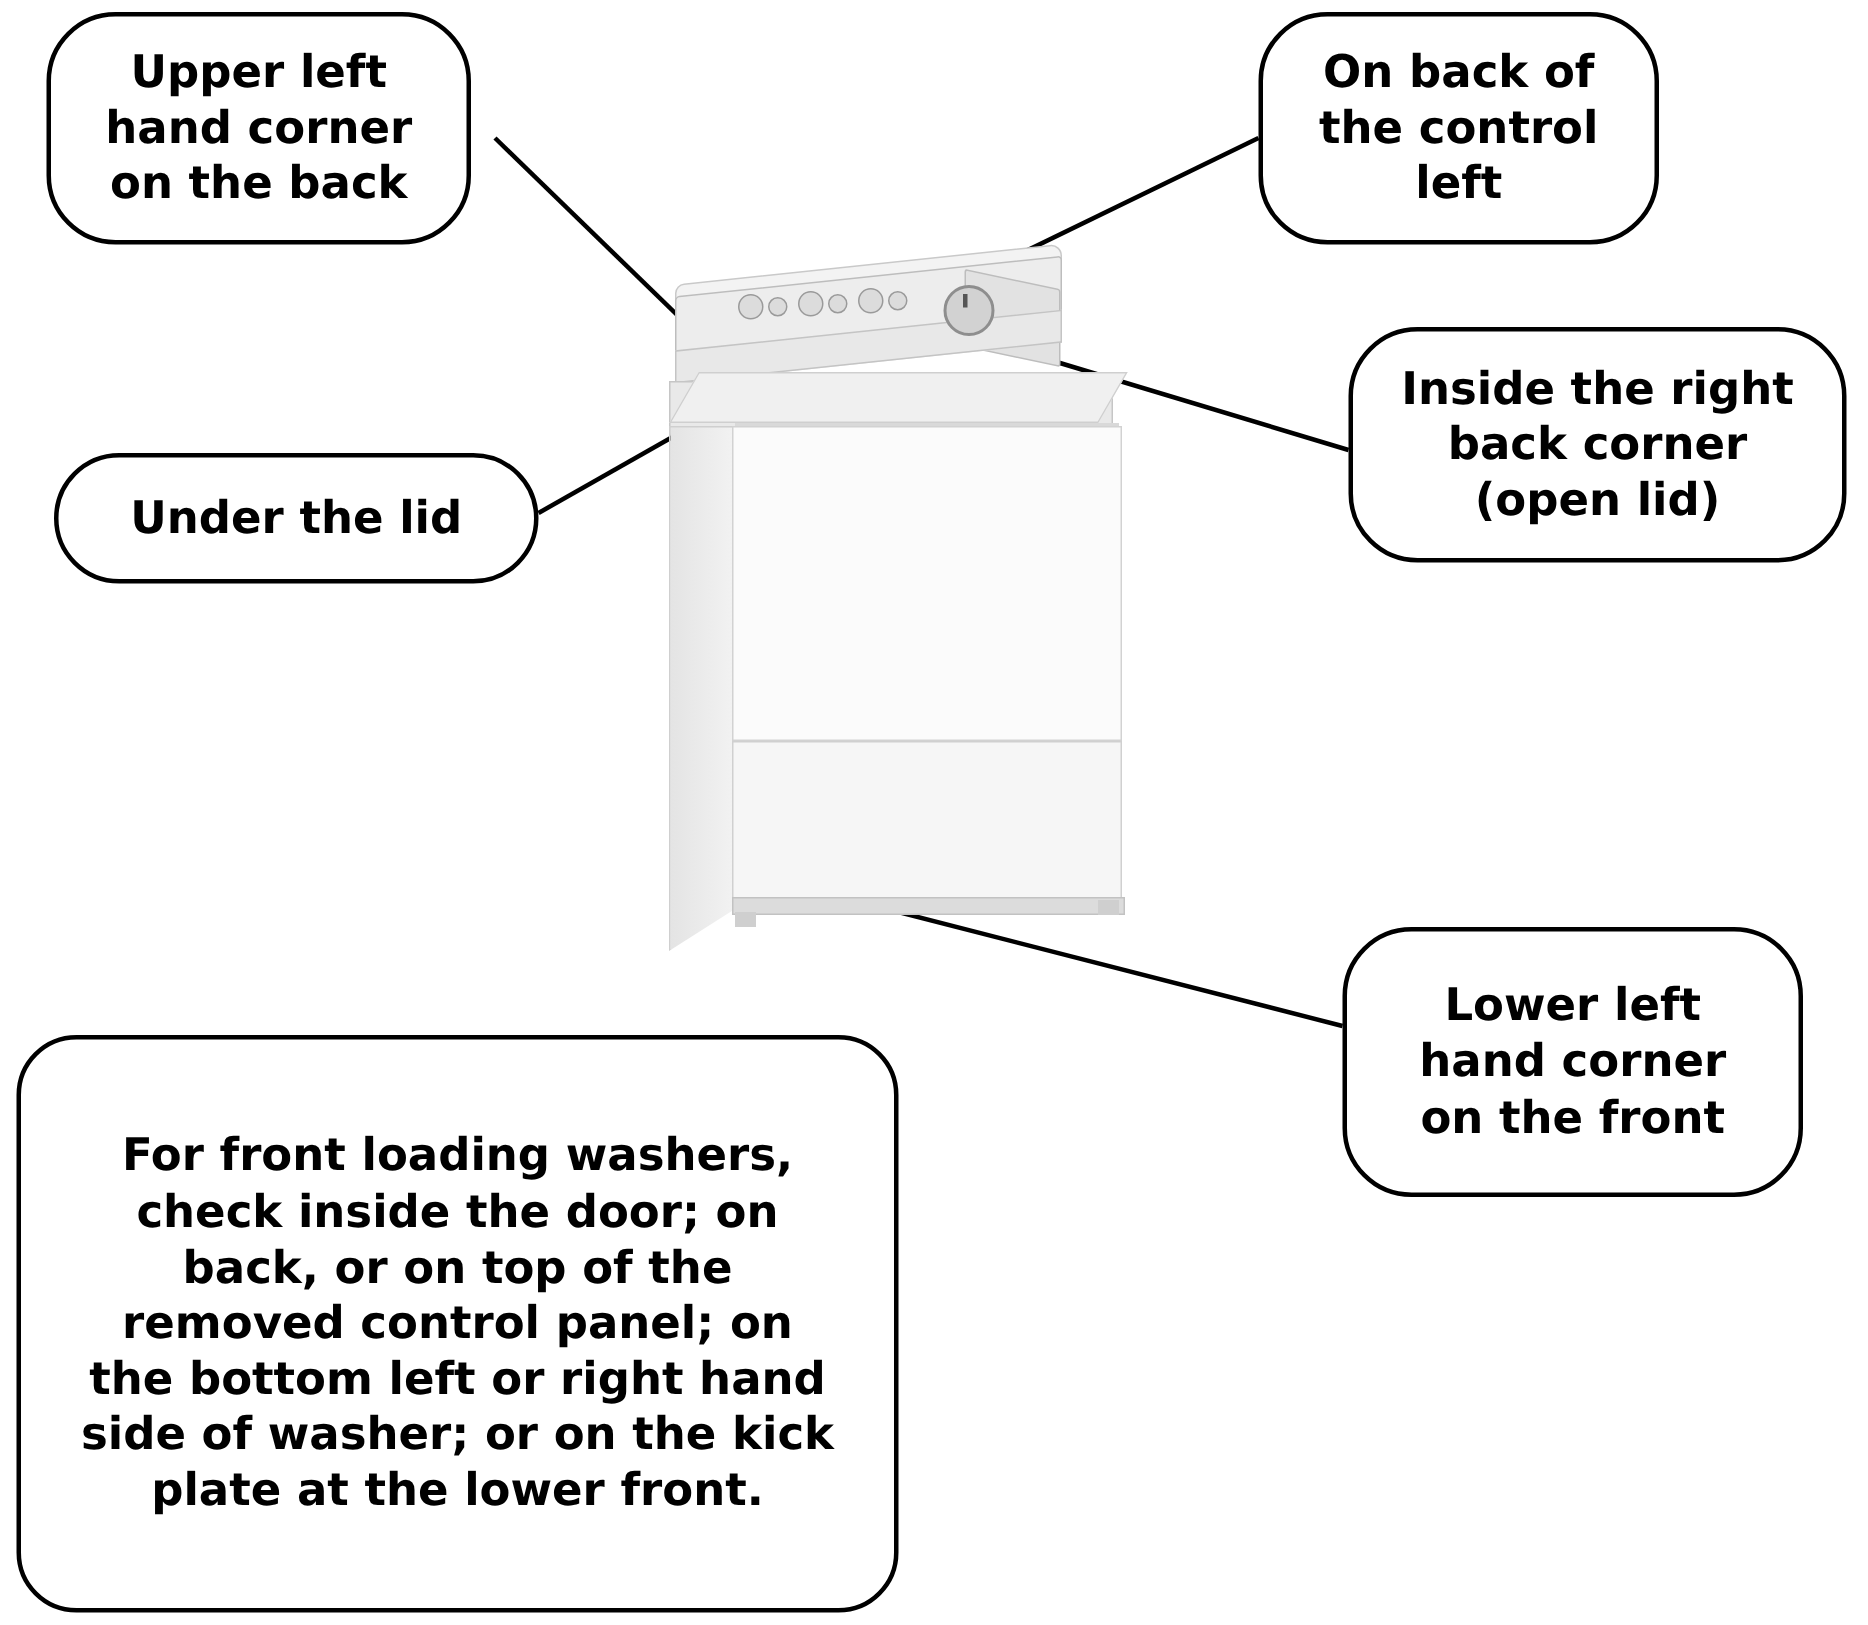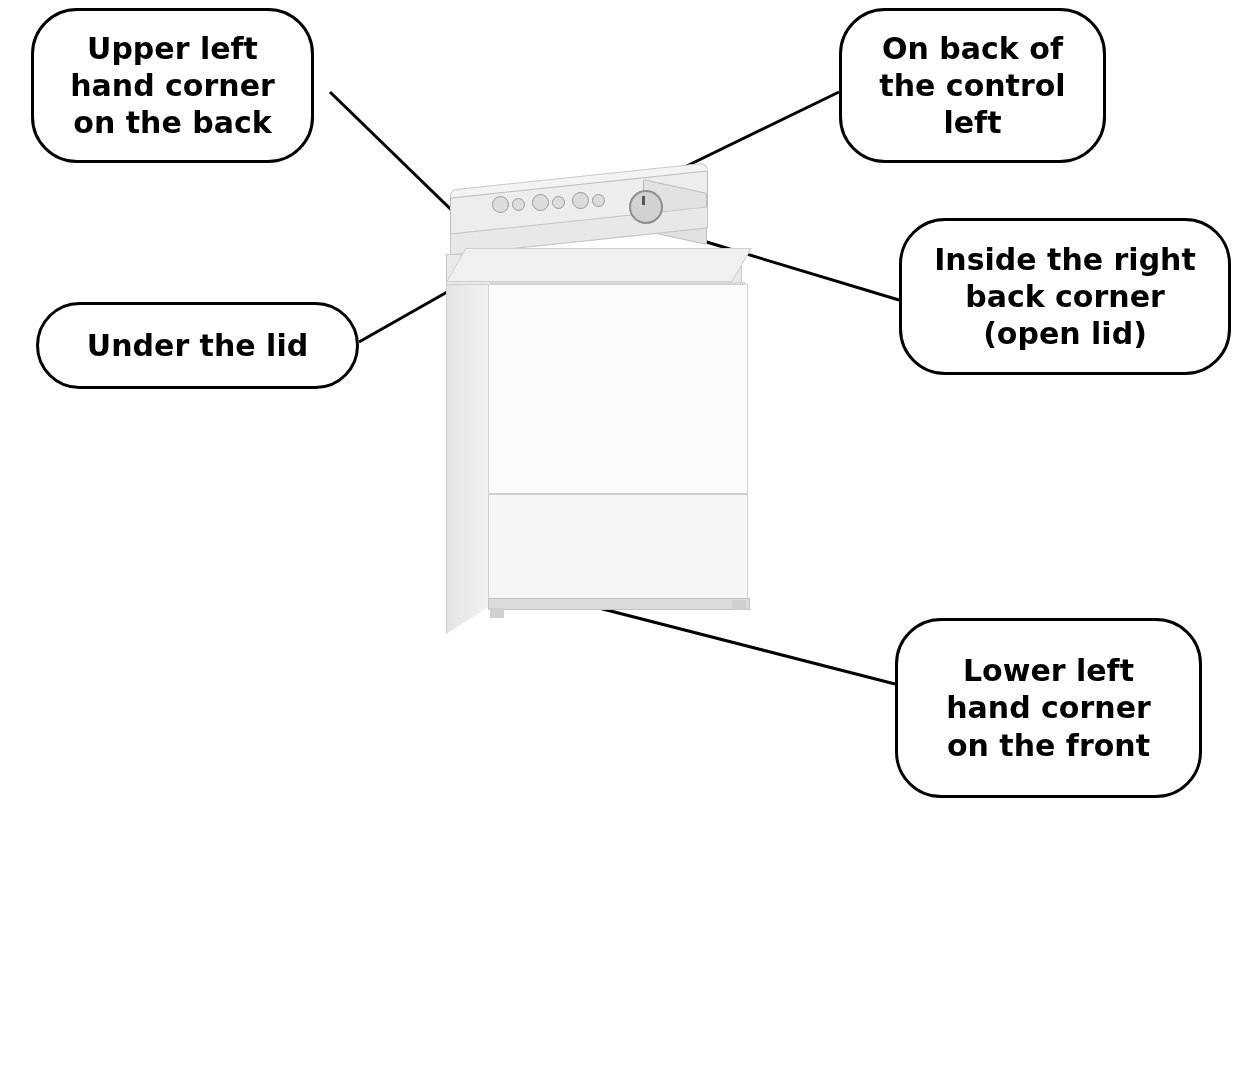--- a/index.html
+++ b/index.html
@@ -218,14 +218,21 @@
   <div class="callout" id="c-inside-right">Inside the right
 back corner
 (open lid)</div>
 
   <div class="callout" id="c-under-lid">Under the lid</div>
 
   <div class="callout" id="c-lower-left">Lower left
 hand corner
 on the front</div>
 
+  <div class="callout" id="c-front-loading">For front loading washers,
+check inside the door; on
+back, or on top of the
+removed control panel; on
+the bottom left or right hand
+side of washer; or on the kick
+plate at the lower front.</div>
 
 </div>
 
 </body></html>

